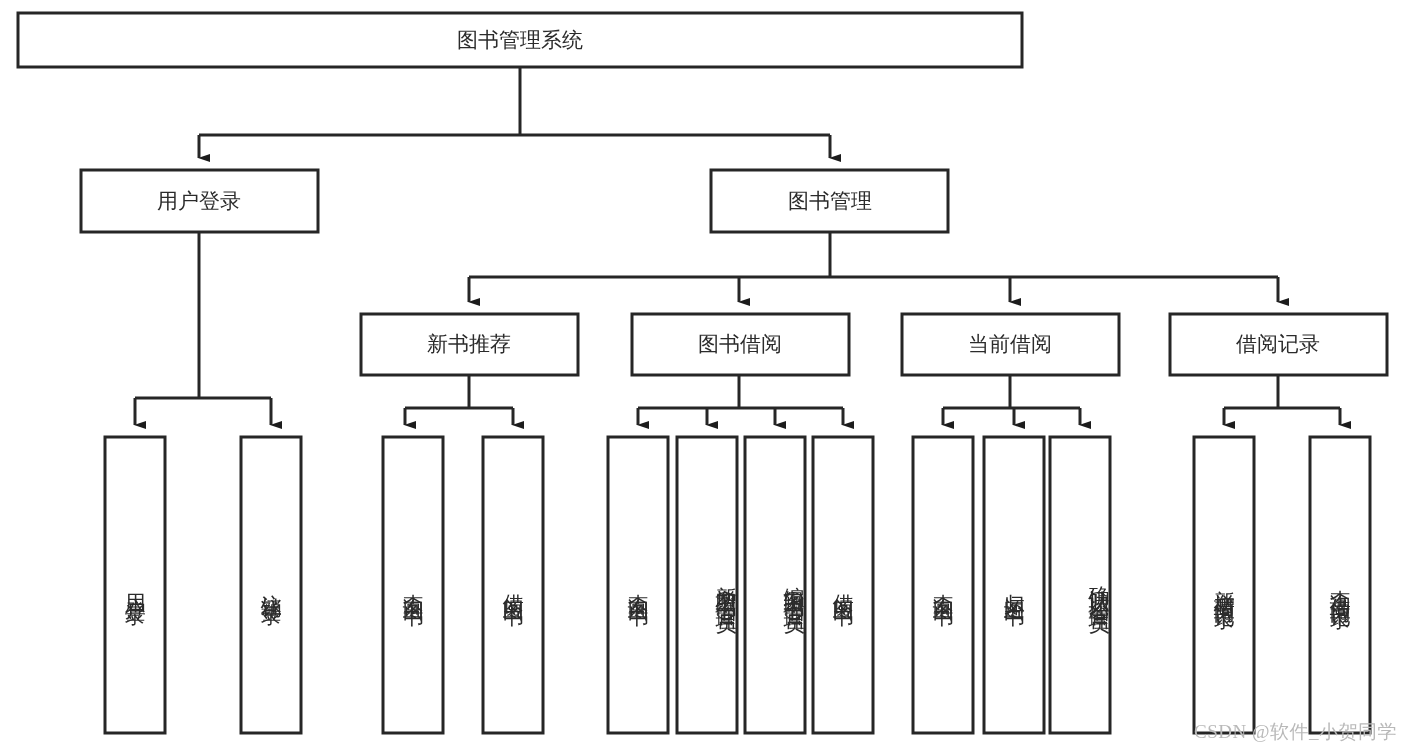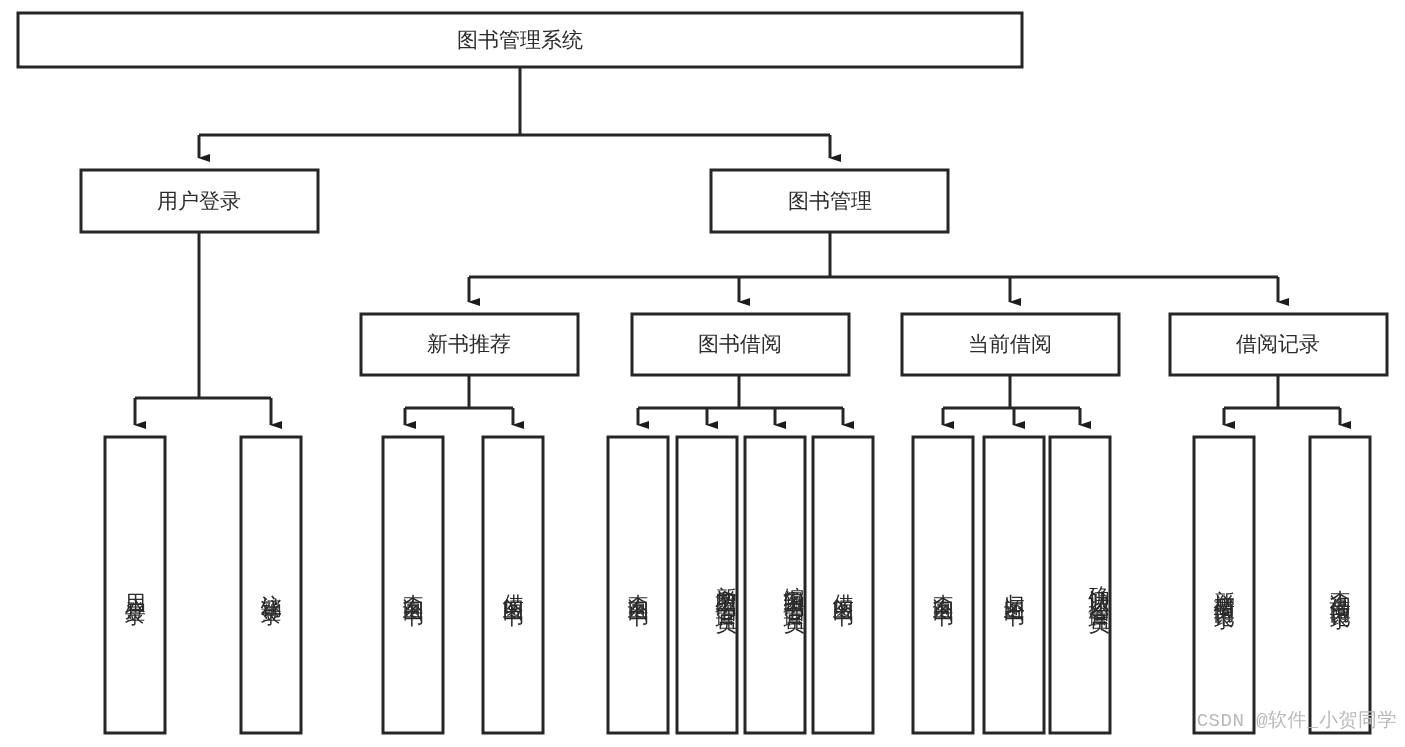--- a/index.html
+++ b/index.html
@@ -57,22 +57,22 @@
     line-height: 1.08;
     letter-spacing: 4px;
     color: #2b2b2b;
     text-align: center;
     white-space: nowrap;
     pointer-events: none;
   }
   .watermark {
     position: absolute;
     right: 8px;
-    bottom: 14px;
-    font-family: Liberation Mono, monospace;
+    bottom: 2px;
+    font-family: Liberation Serif, serif;
     font-size: 19px;
     color: #b9b9b9;
     white-space: nowrap;
     letter-spacing: 0.5px;
   }
 </style>
 </head>
 <body>
 
 <div id="diagram-root">

